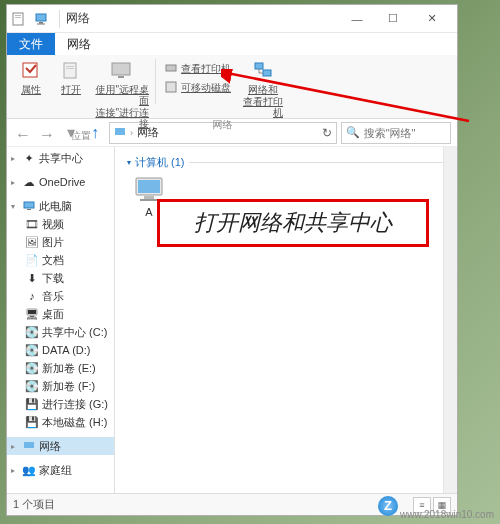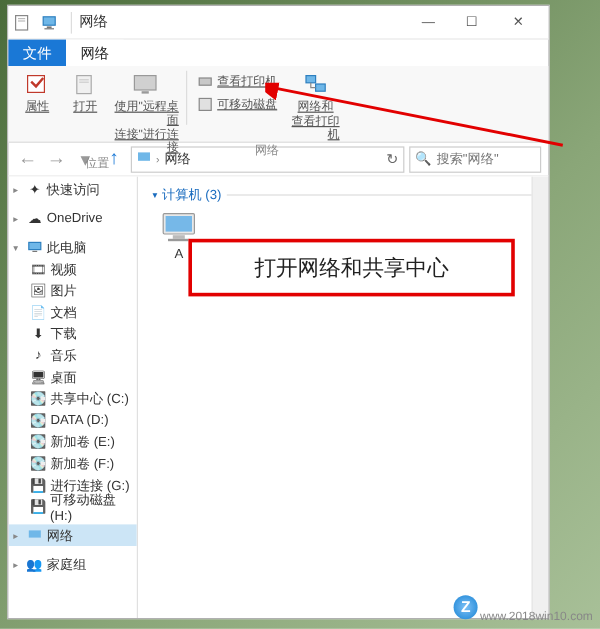--- a/index.html
+++ b/index.html
@@ -44,21 +44,21 @@
   .nitem.sub { padding-left: 18px; }
   .nitem .chev { width: 8px; font-size: 8px; color: #888; }
   .nitem .nic { width: 14px; height: 14px; display: flex; align-items: center; justify-content: center; }
   .nitem.sel { background: #cce5f6; }
   .content { flex: 1; position: relative; padding: 6px 10px; }
   .group-header { font-size: 11px; color: #1a6cbf; padding: 2px 0 6px 2px; display: flex; align-items: center; gap: 4px; }
   .group-header .ghsep { flex: 1; height: 1px; background: #ddd; }
   .pcitem { display: inline-flex; flex-direction: column; align-items: center; width: 48px; cursor: pointer; }
   .pcitem .pic { width: 34px; height: 28px; }
   .pcitem .plabel { font-size: 11px; color: #333; margin-top: 2px; }
-  .callout { position: absolute; left: 42px; top: 52px; width: 272px; height: 48px; border: 3px solid #e20000; background: #fff; display: flex; align-items: center; justify-content: center; font-size: 18px; color: #222; padding: 4px 8px; }
+  .callout { position: absolute; left: 42px; top: 52px; width: 272px; height: 48px; border: 3px solid #e20000; background: #fff; display: flex; align-items: center; justify-content: center; font-size: 22px; color: #222; padding: 4px 8px; font-style: italic; }
   .statusbar { height: 22px; border-top: 1px solid #ddd; background: #f8f8f8; display: flex; align-items: center; justify-content: space-between; padding: 0 6px; font-size: 11px; color: #555; }
   .viewbtns { display: flex; gap: 2px; }
   .viewbtn { width: 18px; height: 16px; border: 1px solid #ccc; background: #fff; cursor: pointer; display:flex; align-items:center; justify-content:center; font-size:9px; color:#666; }
   .scrolly { position: absolute; right: 0; top: 0; bottom: 0; width: 14px; background: #f0f0f0; border-left: 1px solid #e5e5e5; }
   .watermark { position: absolute; right: 6px; bottom: 4px; font-size: 16px; font-style: italic; font-weight: bold; color: #1582d4; display: flex; align-items: center; gap: 2px; }
   .watermark .zic { width: 20px; height: 20px; border-radius: 50%; background: radial-gradient(#7fc1f6,#1582d4); display:flex; align-items:center; justify-content:center; color:#fff; font-size:13px; font-style:normal; }
   .watermark .url { font-size: 10px; color: #888; font-style: normal; font-weight: normal; display:block; }
 </style>
 </head>
 <body>
@@ -192,21 +192,21 @@
       <input placeholder="搜索&quot;网络&quot;" style="">
     </div>
   </div>
 
 
   <div class="body">
     <div class="nav">
       <div class="nitem">
           <span class="chev">▸</span>
           <span class="nic">✦</span>
-          <span>快速访问</span>
+          <span>共享中心</span>
         </div>
       <div style="height:6px"></div>
       <div class="nitem">
           <span class="chev">▸</span>
           <span class="nic">☁</span>
           <span>OneDrive</span>
         </div>
       <div style="height:6px"></div>
       <div class="nitem">
           <span class="chev">▾</span>
@@ -257,21 +257,21 @@
       <div class="nitem sub">
           <span class="nic">💽</span>
           <span>新加卷 (F:)</span>
         </div>
       <div class="nitem sub">
           <span class="nic">💾</span>
           <span>进行连接 (G:)</span>
         </div>
       <div class="nitem sub">
           <span class="nic">💾</span>
-          <span>可移动磁盘 (H:)</span>
+          <span>本地磁盘 (H:)</span>
         </div>
       <div style="height:6px"></div>
       <div class="nitem sel">
           <span class="chev">▸</span>
           <span class="nic">
             <svg width="12" height="12" viewBox="0 0 12 12">
               <rect x="1" y="2" width="10" height="6" fill="#6fb7e8"></rect>
             </svg>
           </span>
           <span>网络</span>
@@ -280,21 +280,21 @@
       <div class="nitem">
           <span class="chev">▸</span>
           <span class="nic">👥</span>
           <span>家庭组</span>
         </div>
     </div>
 
     <div class="content">
       <div class="group-header">
         <span style="font-size:8px">▾</span>
-        <span>计算机 (3)</span>
+        <span>计算机 (1)</span>
         <span class="ghsep"></span>
       </div>
       <div class="pcitem">
         <span class="pic">
           <svg width="34" height="28" viewBox="0 0 34 28">
               <rect x="4" y="2" width="26" height="17" rx="1" fill="#e8e8e8" stroke="#999"></rect>
               <rect x="6" y="4" width="22" height="13" fill="#76b8e8"></rect>
               <rect x="12" y="20" width="10" height="3" fill="#bbb"></rect>
               <rect x="8" y="23" width="18" height="2" fill="#999"></rect>
             </svg>
@@ -303,20 +303,27 @@
       </div>
 
       <div class="callout">
         <span>打开网络和共享中心</span>
       </div>
 
       <div class="scrolly"></div>
     </div>
   </div>
 
+  <div class="statusbar">
+    <span>1 个项目</span>
+    <div class="viewbtns">
+      <div class="viewbtn">≡</div>
+      <div class="viewbtn">▦</div>
+    </div>
+  </div>
 </div>
 
 <div class="watermark">
   <span class="zic">Z</span>
   <span>
     <br>
     <span class="url">www.2018win10.com</span>
   </span>
 </div>
 

